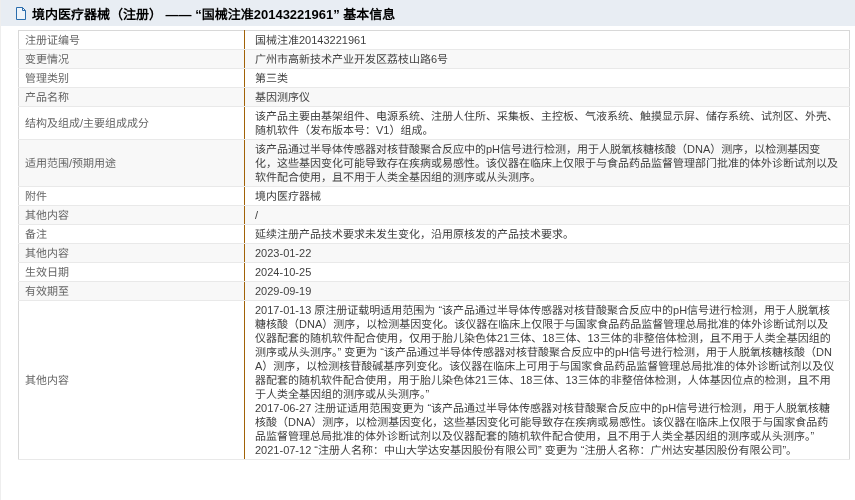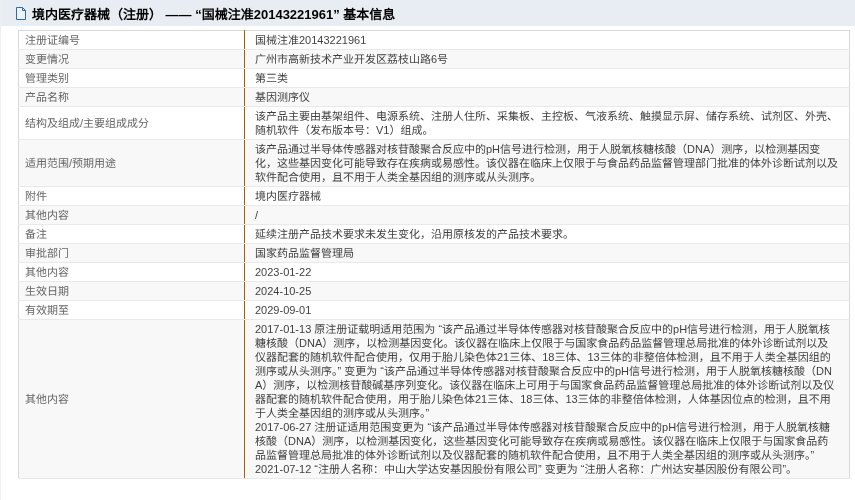--- a/index.html
+++ b/index.html
@@ -99,34 +99,30 @@
         </tr>
         <tr>
           <th><span>其他内容</span></th>
           <td><span>/</span></td>
         </tr>
         <tr>
           <th><span>备注</span></th>
           <td><span>延续注册产品技术要求未发生变化，沿用原核发的产品技术要求。</span></td>
         </tr>
         <tr>
-          <th><span>审批部门</span></th>
-          <td><span>国家药品监督管理局</span></td>
-        </tr>
-        <tr>
           <th><span>其他内容</span></th>
           <td><span>2023-01-22</span></td>
         </tr>
         <tr>
           <th><span>生效日期</span></th>
           <td><span>2024-10-25</span></td>
         </tr>
         <tr>
           <th><span>有效期至</span></th>
-          <td><span>2029-09-01</span></td>
+          <td><span>2029-09-19</span></td>
         </tr>
         <tr>
           <th><span>其他内容</span></th>
           <td class="pre"><span>2017-01-13 原注册证载明适用范围为 “该产品通过半导体传感器对核苷酸聚合反应中的pH信号进行检测，用于人脱氧核糖核酸（DNA）测序，以检测基因变化。该仪器在临床上仅限于与国家食品药品监督管理总局批准的体外诊断试剂以及仪器配套的随机软件配合使用，仅用于胎儿染色体21三体、18三体、13三体的非整倍体检测，且不用于人类全基因组的测序或从头测序。” 变更为 “该产品通过半导体传感器对核苷酸聚合反应中的pH信号进行检测，用于人脱氧核糖核酸（DNA）测序，以检测核苷酸碱基序列变化。该仪器在临床上可用于与国家食品药品监督管理总局批准的体外诊断试剂以及仪器配套的随机软件配合使用，用于胎儿染色体21三体、18三体、13三体的非整倍体检测，人体基因位点的检测，且不用于人类全基因组的测序或从头测序。”
 2017-06-27 注册证适用范围变更为 “该产品通过半导体传感器对核苷酸聚合反应中的pH信号进行检测，用于人脱氧核糖核酸（DNA）测序，以检测基因变化，这些基因变化可能导致存在疾病或易感性。该仪器在临床上仅限于与国家食品药品监督管理总局批准的体外诊断试剂以及仪器配套的随机软件配合使用，且不用于人类全基因组的测序或从头测序。”
 2021-07-12 “注册人名称：中山大学达安基因股份有限公司” 变更为 “注册人名称：广州达安基因股份有限公司”。</span></td>
         </tr>
       </tbody>
   </table>
 

